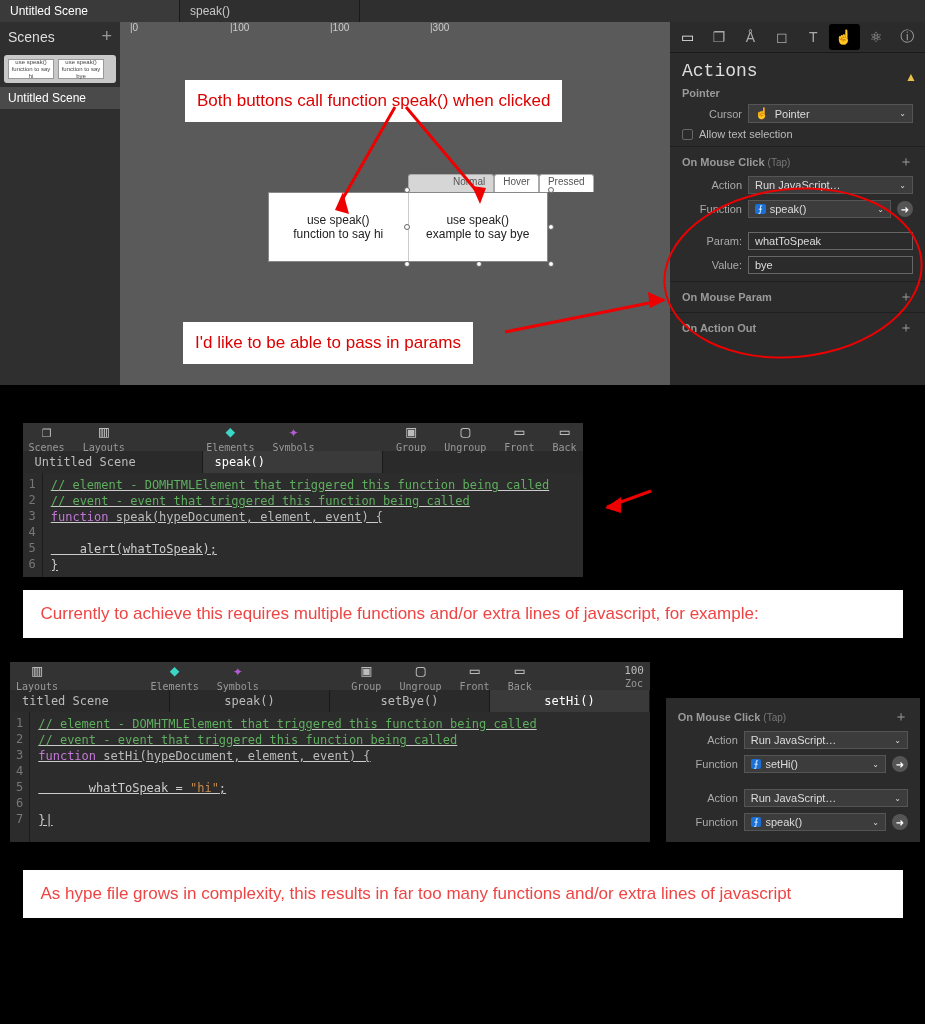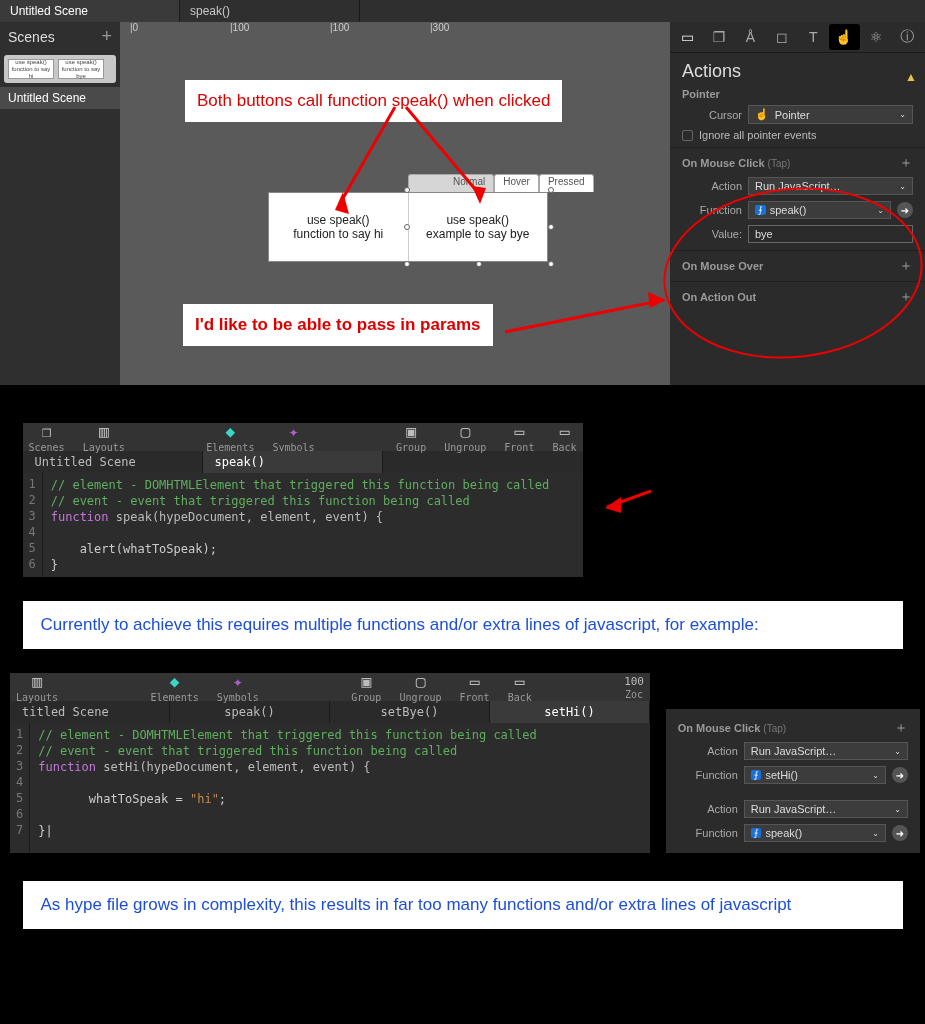--- a/index.html
+++ b/index.html
@@ -29,21 +29,21 @@
   .state-tabs { position:absolute; left:288px; top:152px; height:18px; display:flex; font-size:10px; }
   .state-tabs span { background:#fff; border:1px solid #aaa; border-bottom:none; padding:1px 8px; color:#555; border-radius:3px 3px 0 0;}
   .state-tabs span.on { background:#d6d6d6;padding-left:44px; }
 
   
   .inspector { position:absolute; right:0; top:22px; width:255px; bottom:0; background:#2b2b2b; color:#bbb; font-size:11px; }
   .insp-icons { display:flex; gap:0; padding:2px; border-bottom:1px solid #1a1a1a; }
   .insp-icons span { width:32px; height:26px; display:flex; align-items:center; justify-content:center; color:#aaa; font-size:14px;}
   .insp-icons span:nth-child(1){color:#eee;}
   .insp-icons span.blue { background:#000; color:#4aa3ff; border-radius:3px;}
-  .insp-title { font-size:18px; color:#ddd; padding:8px 12px 4px; }
+  .insp-title { font-size:18px; color:#ddd; padding:8px 12px 4px;font-family:Liberation Mono, monospace; }
   .row-label  { color:#9a9a9a; font-size:11px; padding:2px 12px; display:flex; align-items:center; gap:6px;}
   .field-row  { display:flex; align-items:center; gap:6px; padding:3px 12px; }
   .field-row label { width:60px; text-align:right; color:#aaa; }
   .sel-box    { flex:1; background:#3c3c3c; border:1px solid #555; color:#ddd; padding:2px 6px; display:flex; align-items:center; gap:4px; justify-content:space-between;}
   .sel-box .chev{font-size:8px;}
   .chk        { display:flex; align-items:center; gap:6px; padding:2px 12px; color:#bbb; }
   .chk .box   { width:11px;height:11px;border:1px solid #666;border-radius:2px;}
   .sect       { display:flex; justify-content:space-between; align-items:center; color:#9a9a9a; font-weight:bold; padding:6px 12px 2px; border-top:1px solid #1f1f1f; margin-top:4px;}
   .sect .pl   { font-weight:normal; font-size:14px; }
   .hint       { color:#777; font-weight:normal; font-size:10px; }
@@ -60,27 +60,27 @@
   .codewin { background:#2c2c2c; color:#ccc; font-family:Menlo,Consolas,monospace; font-size:12px; }
   .cw-toolbar { background:#333; display:flex; align-items:center; padding:0 6px; height:28px; color:#999; gap:18px; font-size:10px;}
   .cw-toolbar .grp{display:flex;flex-direction:column;align-items:center;gap:1px;}
   .cw-toolbar .ic{font-size:16px;color:#bbb;}
   .cw-tabs { display:flex; background:#2a2a2a; height:22px; color:#bbb; }
   .cw-tab  { width:180px; line-height:22px; padding:0 12px; border-right:1px solid #191919; }
   .cw-tab.active { background:#3a3a3a; color:#fff; }
   .cw-body { display:flex; }
   .gutter  { background:#2c2c2c; color:#777; text-align:right; padding:4px 6px; border-right:1px solid #1b1b1b;}
   .gutter div{height:16px;}
-  .code    { padding:4px 8px; line-height:16px; white-space:pre; }
+  .code    { padding:4px 8px; line-height:16px; white-space:pre;text-decoration:underline; }
   .c-comm  { color:#5fae5f; }
   .c-kw    { color:#c477d9; }
   .c-fn    { color:#bbb; }
   .c-str   { color:#c58a4a; }
 
-  .wide-ann { background:#fff; color:#1d4ed8; font-size:17px; padding:14px 18px; margin:24px auto; width:880px; }
+  .wide-ann { background:#fff; color:#ef4444; font-size:17px; padding:14px 18px; margin:13px auto; width:880px; }
 
   
   .act2 { background:#2b2b2b; color:#bbb; font-size:11px; width:258px; }
 
   .grid3 { display:flex; align-items:flex-start; gap:0; }
 </style>
 </head>
 <body>
 
 <div class="ide-top">
@@ -133,21 +133,21 @@
         <div class="h" style="right:-3px;top:-3px"></div>
       <div class="h" style="left:-3px;top:50%;margin-top:-3px"></div>
         <div class="h" style="right:-3px;top:50%;margin-top:-3px"></div>
       <div class="h" style="left:-3px;bottom:-3px"></div>
         <div class="h" style="left:50%;bottom:-3px;margin-left:-3px"></div>
         <div class="h" style="right:-3px;bottom:-3px"></div>
     </div>
   </div>
 
   <div class="ann-box" style="left:185px; top:80px;">Both buttons call function speak() when clicked</div>
-  <div class="ann-box" style="left:183px; top:304px;font-weight:bold;">I'd like to be able to pass in params</div>
+  <div class="ann-box" style="left:183px; top:322px;">I'd like to be able to pass in params</div>
   <svg class="ann-lines" viewBox="0 0 925 385">
     <polygon points="335,210 343,192 349,214" fill="#e00"></polygon>
     <line x1="342" y1="200" x2="395" y2="107" stroke="#e00" stroke-width="3"></line>
     <polygon points="480,204 472,186 486,188" fill="#e00"></polygon>
     <line x1="480" y1="195" x2="406" y2="107" stroke="#e00" stroke-width="3"></line>
     <line x1="505" y1="332" x2="664" y2="300" stroke="#e00" stroke-width="3"></line>
     <polygon points="666,300 648,292 650,308" fill="#e00"></polygon>
   </svg>
 
   <div class="inspector">
@@ -170,21 +170,21 @@
       <div class="sel-box">
           <span style="display:flex;gap:6px;align-items:center">
             <span>☝</span>
             <span>Pointer</span>
           </span>
           <span class="chev">⌄</span>
         </div>
     </div>
     <div class="chk">
         <span class="box"></span>
-        <span>Ignore all pointer events</span>
+        <span>Allow text selection</span>
       </div>
 
     <div class="sect">
         <span><span>On Mouse Click</span> <span class="hint">(Tap)</span></span>
         <span class="pl">＋</span>
       </div>
     <div class="field-row">
         <label>Action</label>
       <div class="sel-box">
           <span>Run JavaScript…</span>
@@ -196,27 +196,31 @@
       <div class="sel-box">
           <span style="display:flex;gap:4px;align-items:center">
             <span style="background:#1970d6;color:#fff;padding:0 3px;border-radius:2px;font-size:9px">⨍</span>
             <span>speak()</span>
           </span>
           <span class="chev">⌄</span>
         </div>
       <div class="circ-btn">➜</div>
       </div>
 
+    <div class="field-row" style="margin-top:8px;">
+        <label>Param:</label>
+      <input class="txt-in" value="whatToSpeak" style="">
+      </div>
     <div class="field-row">
         <label>Value:</label>
       <input class="txt-in" value="bye" style="">
       </div>
 
     <div class="sect">
-        <span>On Mouse Over</span>
+        <span>On Mouse Param</span>
         <span class="pl">＋</span>
       </div>
     <div class="sect">
         <span>On Action Out</span>
         <span class="pl">＋</span>
       </div>
   </div>
 
   <div class="red-circle" style="right:2px;top:188px;width:260px;height:170px;transform:rotate(-6deg);"></div>
 </div>

